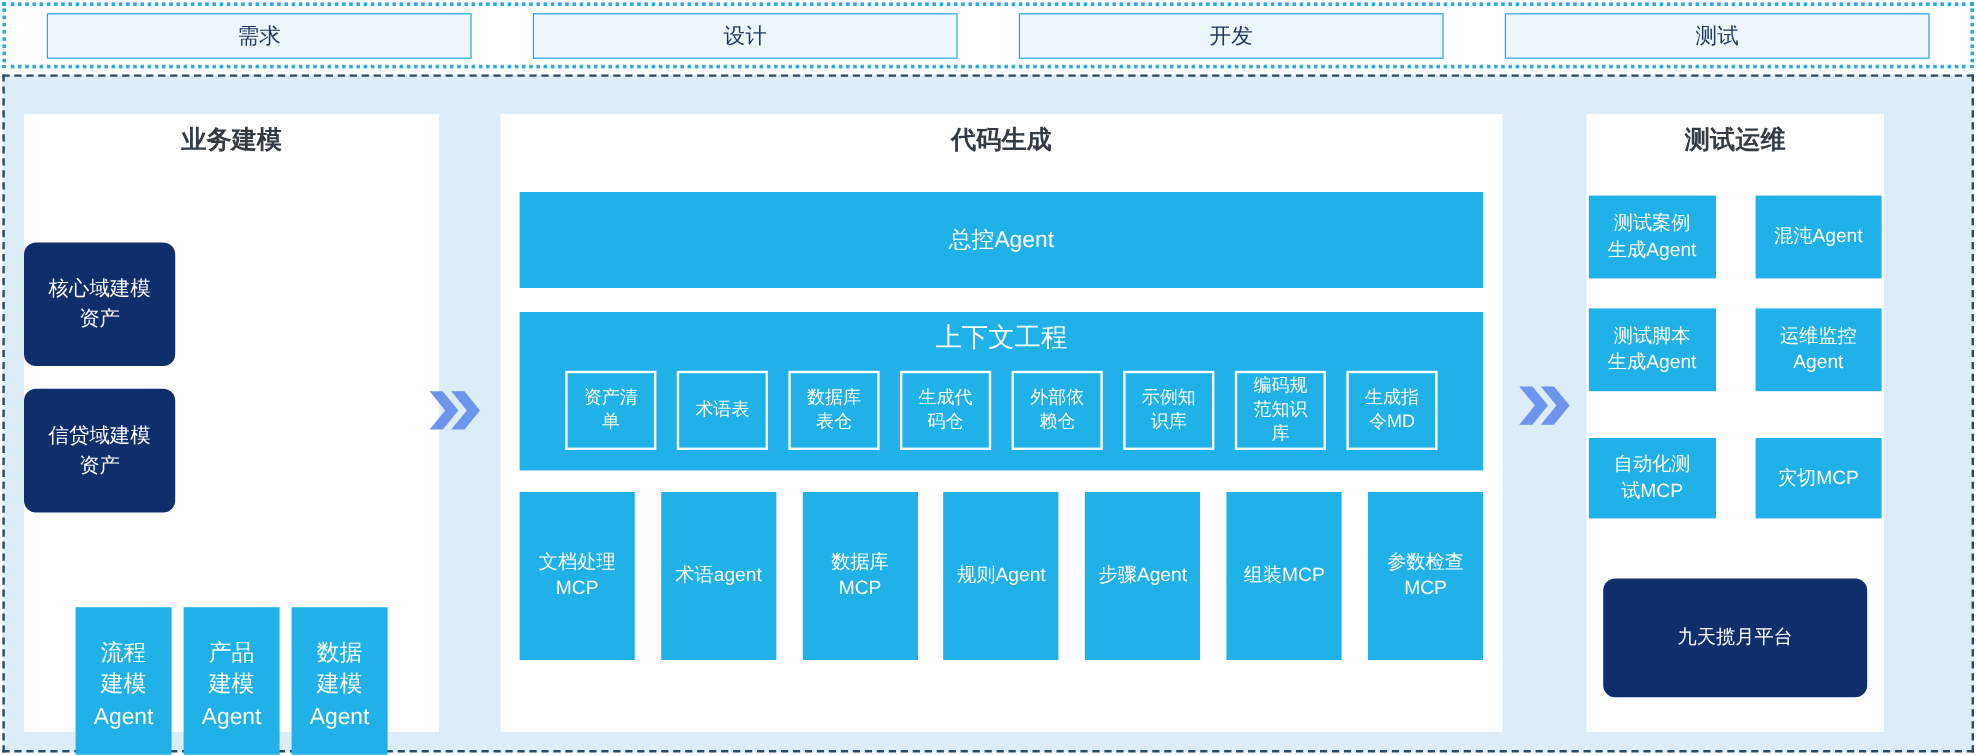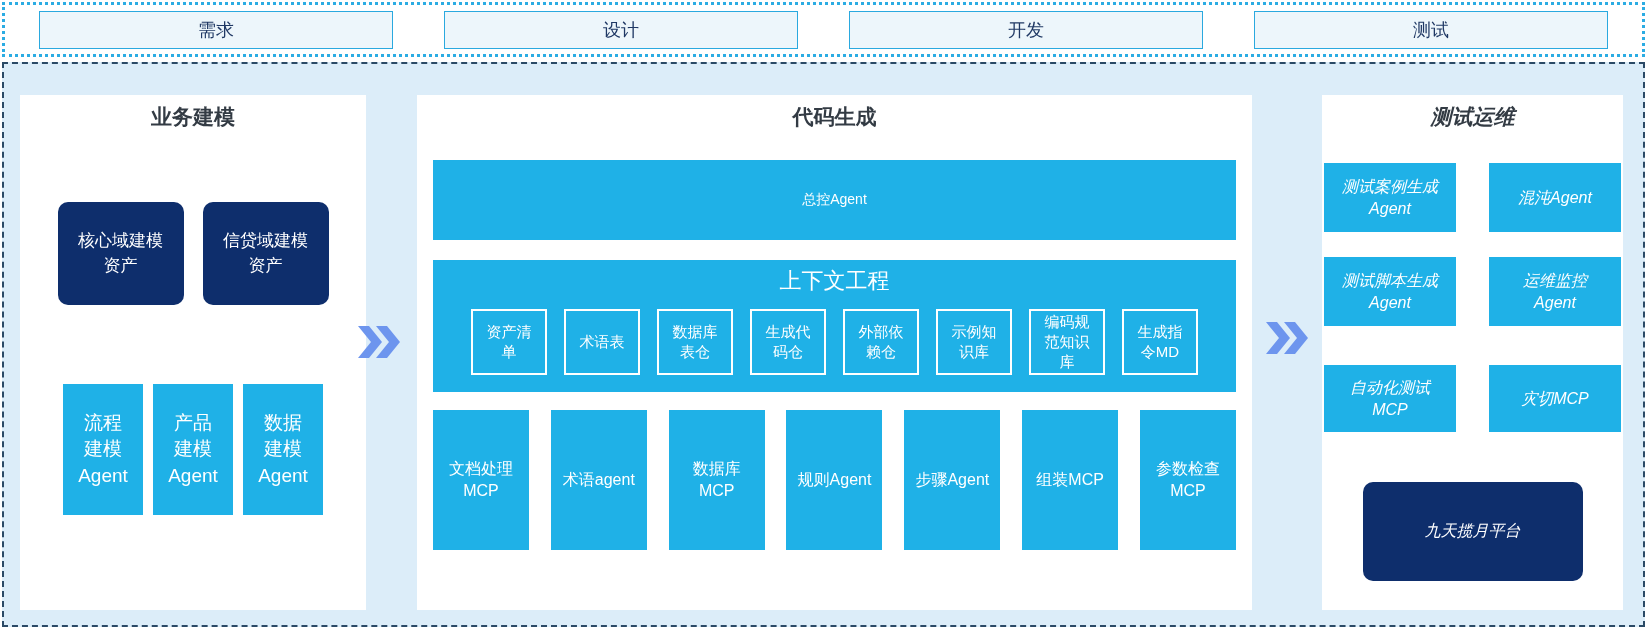--- a/index.html
+++ b/index.html
@@ -23,48 +23,48 @@
   
   .mainband{position:absolute;left:2px;top:62px;width:1643px;height:565px;
     border:2px dashed var(--dashed-border);background:var(--band-bg);}
 
   .panel{position:absolute;top:31px;height:515px;background:#fff;}
   .panel h2{font-size:21px;font-weight:bold;color:var(--title-text);
     text-align:center;padding-top:7px;line-height:30px;}
 
   
   .panel.left{left:16px;width:346px;}
-  .navy-row{display:flex;justify-content:center;gap:19px;margin-top:70px;}
+  .navy-row{display:flex;justify-content:center;gap:19px;margin-top:70px;flex-direction:column;}
   .navy-box{width:126px;height:103px;background:var(--navy);border-radius:10px;
     color:#fff;font-size:17px;line-height:1.45;text-align:center;
     display:flex;align-items:center;justify-content:center;padding:0 17px;}
   .agent-row{display:flex;justify-content:center;gap:10px;margin-top:79px;}
   .agent-box{width:80px;height:131px;background:var(--cyan);
     color:#fff;font-size:19px;line-height:1.4;text-align:center;
     display:flex;align-items:center;justify-content:center;padding:0 15px;}
 
   
   .panel.mid{left:413px;width:835px;padding:0 16px;}
   .master-bar{margin-top:28px;height:80px;background:var(--cyan);
     display:flex;align-items:center;justify-content:center;
-    color:#fff;font-size:14px;}
+    color:#fff;font-size:19px;}
   .context-section{margin-top:20px;height:132px;background:var(--cyan);
     padding-top:9px;}
   .context-title{text-align:center;color:#fff;font-size:22px;line-height:24px;}
   .context-items{display:flex;justify-content:center;gap:17px;margin-top:16px;}
   .context-box{width:76px;height:66px;border:2px solid #fff;
     color:#fff;font-size:15px;line-height:1.35;text-align:center;
     display:flex;align-items:center;justify-content:center;padding:0 9px;}
   .tools-row{display:flex;justify-content:space-between;margin-top:18px;}
   .tool-box{width:96px;height:140px;background:var(--cyan);
     color:#fff;font-size:16px;line-height:1.4;text-align:center;
     display:flex;align-items:center;justify-content:center;padding:0 8px;}
 
   
-  .panel.right{left:1318px;width:301px;padding:0 2px;font-style:italic;}
+  .panel.right{left:1318px;width:248px;padding:0 2px;}
   .ops-row{display:flex;justify-content:center;gap:33px;}
   .ops-row.r1{margin-top:31px;}
   .ops-row.r2{margin-top:25px;}
   .ops-row.r3{margin-top:39px;}
   .ops-box{flex:1;height:69px;background:var(--cyan);
     color:#fff;font-size:16px;line-height:1.35;text-align:center;
     display:flex;align-items:center;justify-content:center;padding:0 14px;}
   .ops-row.r3 .ops-box{height:67px;}
   .platform-box{margin:50px auto 0;width:220px;height:99px;background:var(--navy);
     border-radius:10px;color:#fff;font-size:16px;

